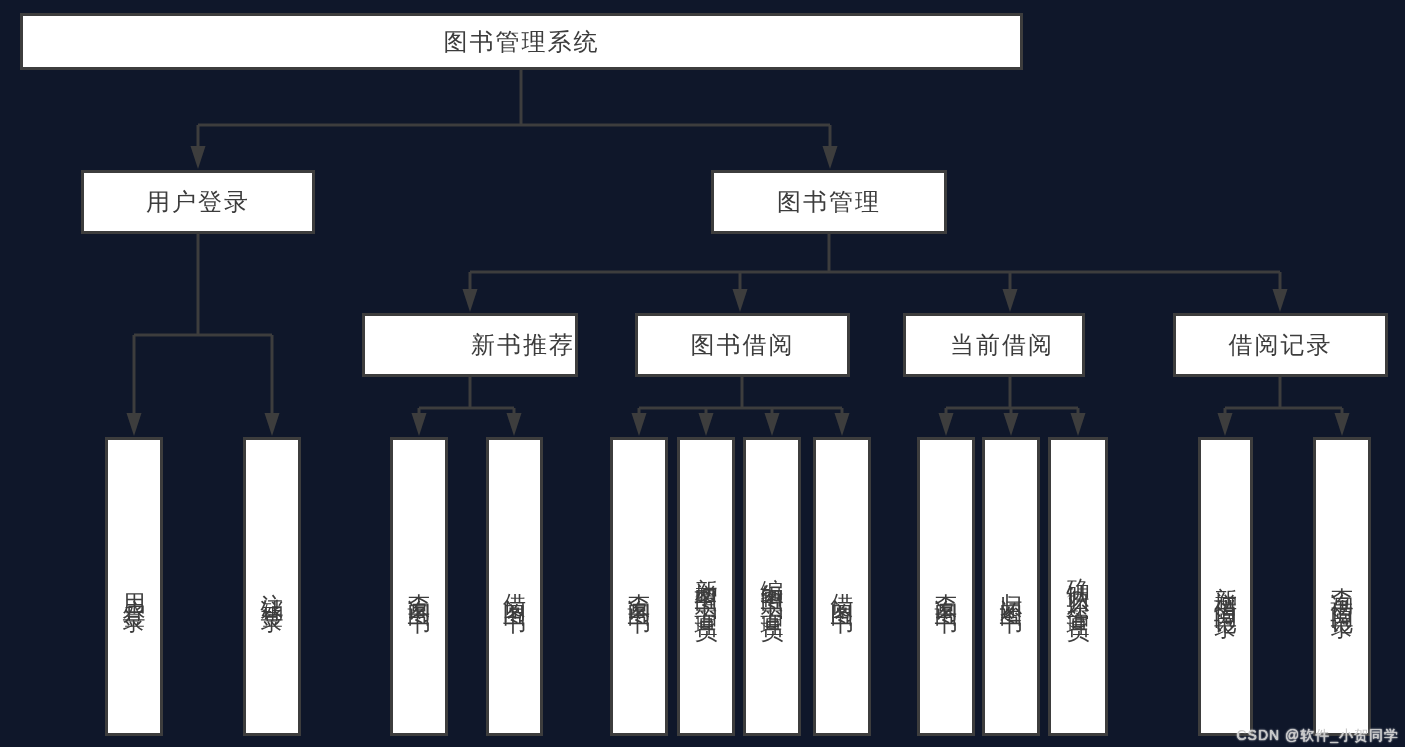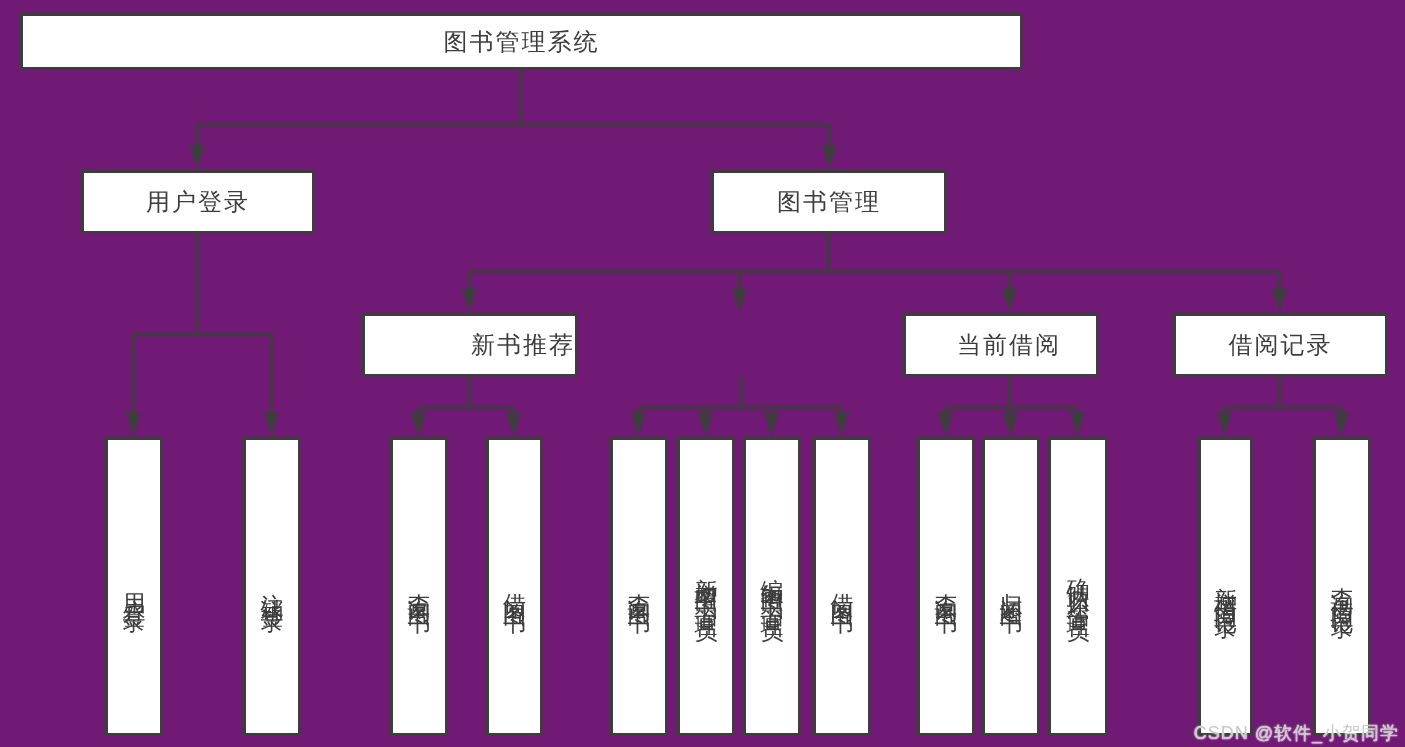--- a/index.html
+++ b/index.html
@@ -1,21 +1,21 @@
 <!DOCTYPE html>
 <html><head>
 <meta charset="utf-8">
 <style>
   * { margin: 0; padding: 0; box-sizing: border-box; }
   html, body { background: #ffffff; }
   .stage {
     position: relative;
     width: 1405px;
     height: 747px;
-    background: #701a75;
+    background: #0f172a;
     font-family: "Liberation Sans", "DejaVu Sans", sans-serif;
     overflow: hidden;
   }
   .connectors {
     position: absolute;
     left: 0; top: 0;
     width: 1405px; height: 747px;
     pointer-events: none;
   }
   .node {
@@ -47,21 +47,21 @@
     font-size: 23px;
     letter-spacing: 6px;
     color: #3c3c3c;
     line-height: 1;
     white-space: nowrap;
   }
   .watermark {
     position: absolute;
     right: 6px;
     bottom: 2px;
-    font-size: 18px;
+    font-size: 14px;
     letter-spacing: 1px;
     color: #c7c7c7;
     text-shadow: 0 0 2px #ffffff, 0 0 1px #ffffff;
     white-space: nowrap;
   }
 </style>
 </head>
 <body>
 
 <div class="stage">
@@ -106,21 +106,24 @@
   <div class="node" style="left:81px; top:170px; width:234px; height:64px;">
     <span>用户登录</span>
   </div>
   <div class="node" style="left:711px; top:170px; width:236px; height:64px;text-align:center;">
     <span>图书管理</span>
   </div>
 
   <div class="node" style="left:362px; top:313px; width:216px; height:64px;justify-content:flex-end;">
     <span>新书推荐</span>
   </div>
-  <div class="node" style="left:903px; top:313px; width:196px; height:64px;padding-left:16px;">
+  <div class="node" style="left:635px; top:313px; width:215px; height:64px;">
+    <span>图书借阅</span>
+  </div>
+  <div class="node" style="left:903px; top:313px; width:182px; height:64px;padding-left:16px;">
     <span>当前借阅</span>
   </div>
   <div class="node" style="left:1173px; top:313px; width:215px; height:64px;">
     <span>借阅记录</span>
   </div>
 
   <div class="leaf" style="left:105px;">
     <span>用户登录</span>
   </div>
   <div class="leaf" style="left:243px;">

